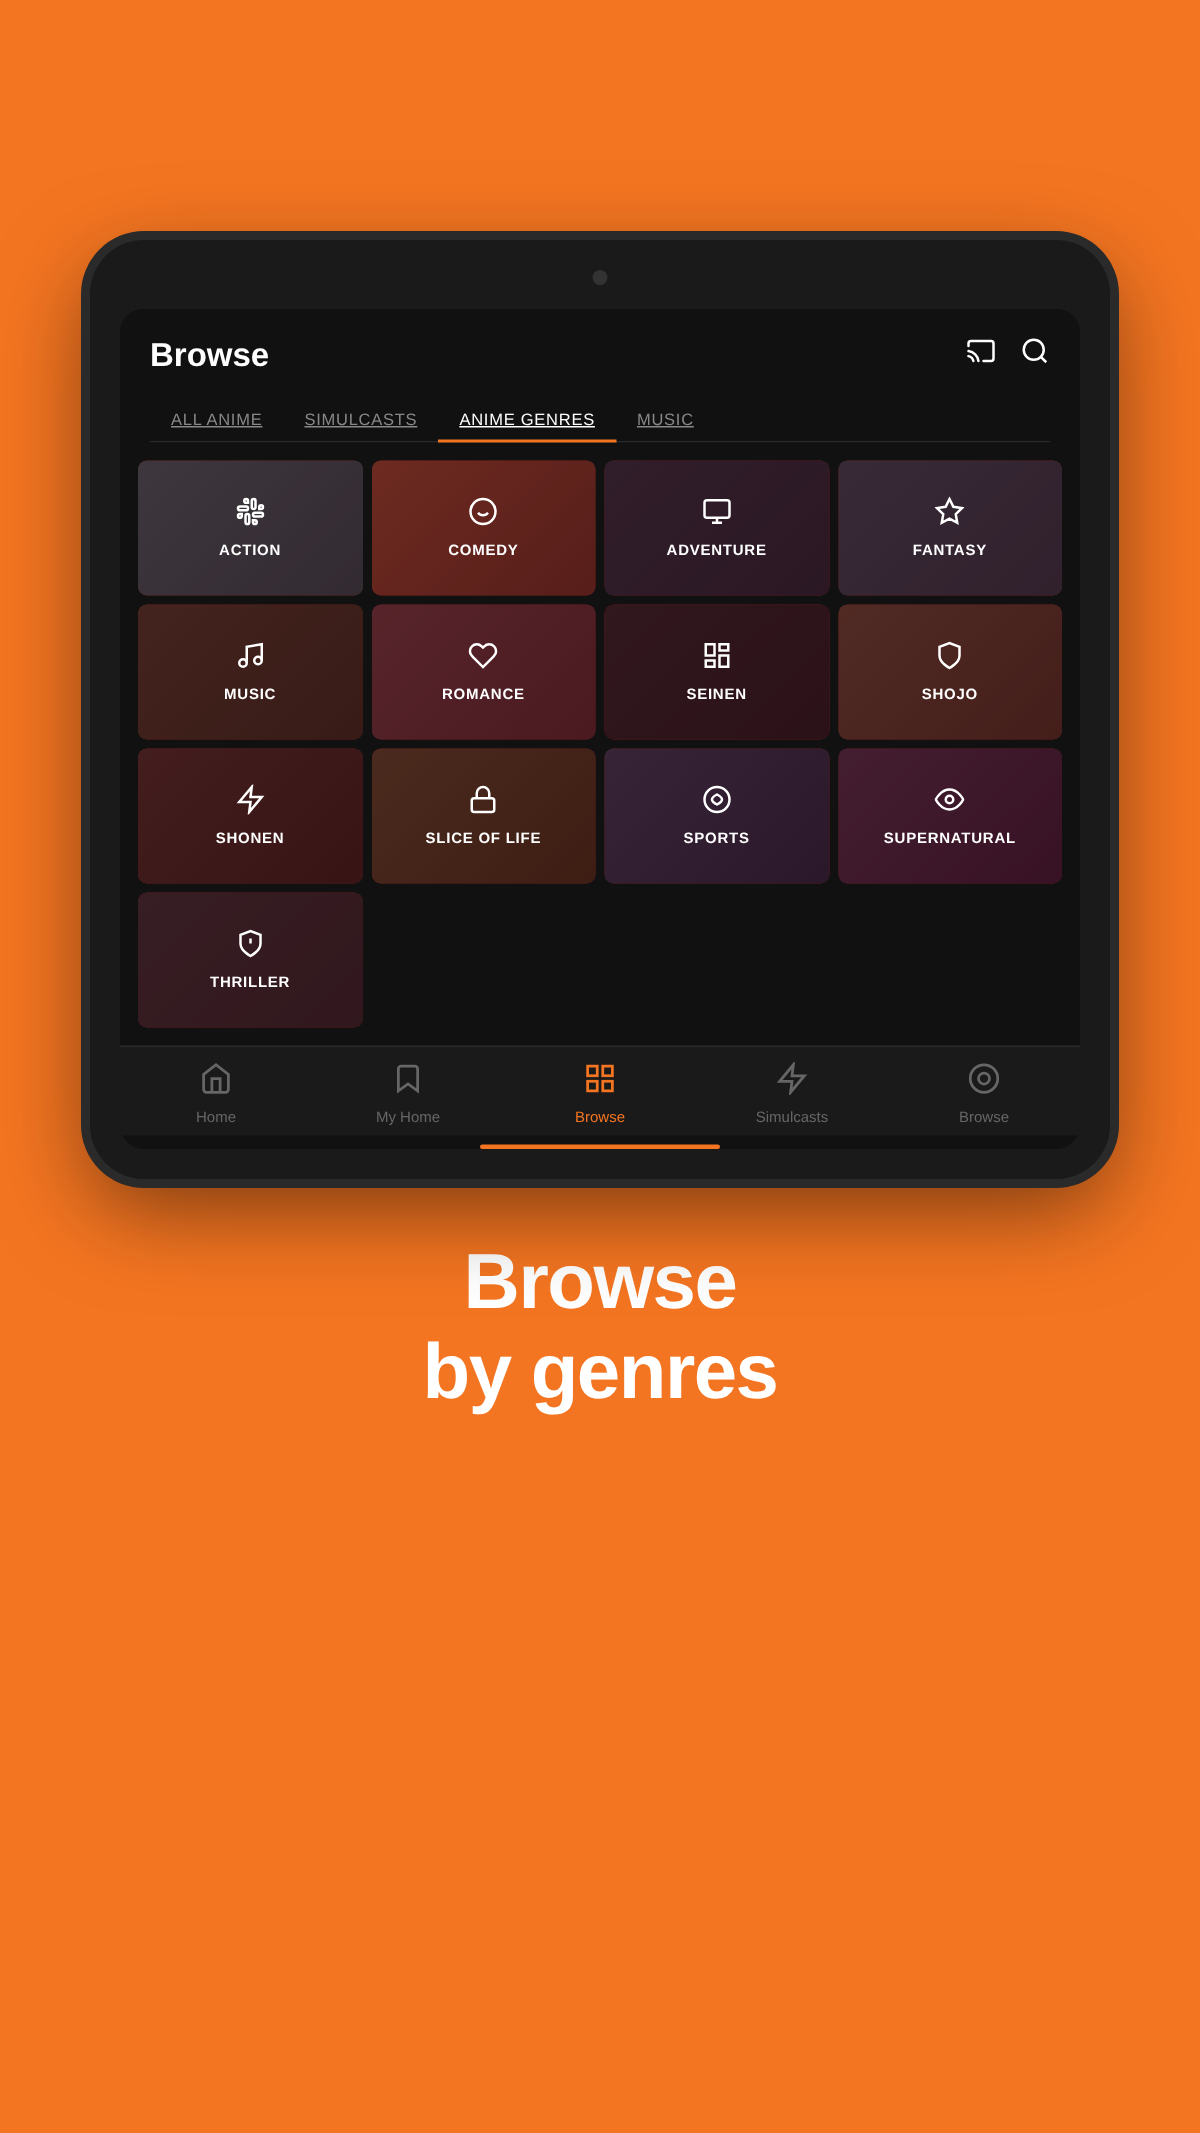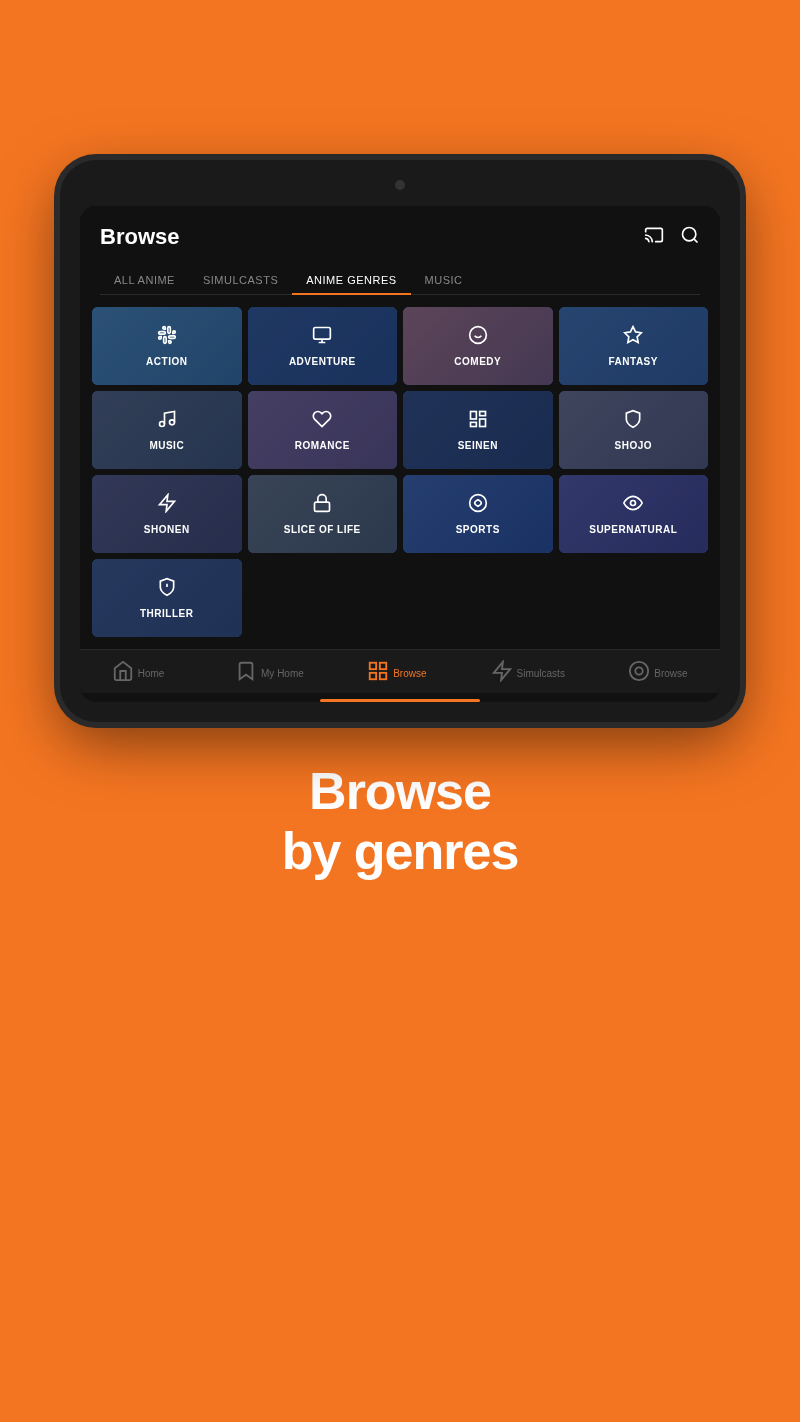--- a/index.html
+++ b/index.html
@@ -71,20 +71,21 @@
     }
     .tab {
       padding: 8px 14px;
       color: #888;
       font-size: 11px;
       font-weight: 500;
       letter-spacing: 0.5px;
       cursor: pointer;
       position: relative;
       text-transform: uppercase;
+      text-decoration: underline;
     }
     .tab.active {
       color: #fff;
     }
     .tab.active::after {
       content: '';
       position: absolute;
       bottom: -1px;
       left: 0;
       right: 0;
@@ -95,25 +96,25 @@
     
     .genre-grid {
       display: grid;
       grid-template-columns: repeat(4, 1fr);
       gap: 6px;
       padding: 12px;
       background: #111;
     }
     .genre-tile {
       position: relative;
-      height: 78px;
+      height: 90px;
       border-radius: 6px;
       overflow: hidden;
       cursor: pointer;
-      background: #3b82f6;
+      background: #7f1d1d;
       text-decoration: underline;
     }
     .genre-tile-bg {
       position: absolute;
       inset: 0;
       background-size: cover;
       background-position: center;
       opacity: 0.6;
     }
     .genre-tile-overlay {
@@ -160,21 +161,21 @@
     .bottom-nav {
       background: #1a1a1a;
       display: flex;
       justify-content: space-around;
       align-items: center;
       padding: 10px 0 6px 0;
       border-top: 1px solid #2a2a2a;
     }
     .nav-item {
       display: flex;
-      flex-direction: row;
+      flex-direction: column;
       align-items: center;
       gap: 4px;
       cursor: pointer;
       min-width: 60px;
     }
     .nav-icon {
       font-size: 20px;
       color: #666;
     }
     .nav-icon.active {
@@ -263,40 +264,40 @@
                 <path d="M3.5 14H5v1.5c0 .83-.67 1.5-1.5 1.5S2 16.33 2 15.5 2.67 14 3.5 14z"></path>
                 <path d="M14 14.5c0-.83.67-1.5 1.5-1.5h5c.83 0 1.5.67 1.5 1.5s-.67 1.5-1.5 1.5h-5c-.83 0-1.5-.67-1.5-1.5z"></path>
                 <path d="M15.5 19H14v1.5c0 .83.67 1.5 1.5 1.5s1.5-.67 1.5-1.5-.67-1.5-1.5-1.5z"></path>
                 <path d="M10 9.5C10 8.67 9.33 8 8.5 8h-5C2.67 8 2 8.67 2 9.5S2.67 11 3.5 11h5c.83 0 1.5-.67 1.5-1.5z"></path>
                 <path d="M8.5 5H10V3.5C10 2.67 9.33 2 8.5 2S7 2.67 7 3.5 7.67 5 8.5 5z"></path>
               </svg></span>
             <span class="genre-label">ACTION</span>
           </div>
         </div>
         <div class="genre-tile">
-          <div class="genre-tile-bg bg-adventure"></div>
-          <div class="genre-tile-overlay">
-            <span class="genre-icon"><svg width="20" height="20" viewBox="0 0 24 24" fill="none" stroke="white" stroke-width="2">
-                <rect x="2" y="3" width="20" height="14" rx="2" ry="2"></rect>
-                <line x1="8" y1="21" x2="16" y2="21"></line>
-                <line x1="12" y1="17" x2="12" y2="21"></line>
-              </svg></span>
-            <span class="genre-label">ADVENTURE</span>
-          </div>
-        </div>
-        <div class="genre-tile">
           <div class="genre-tile-bg bg-comedy"></div>
           <div class="genre-tile-overlay">
             <span class="genre-icon"><svg width="20" height="20" viewBox="0 0 24 24" fill="none" stroke="white" stroke-width="2">
                 <circle cx="12" cy="12" r="10"></circle>
                 <path d="M8 13s1.5 2 4 2 4-2 4-2"></path>
                 <line x1="9" y1="9" x2="9.01" y2="9"></line>
                 <line x1="15" y1="9" x2="15.01" y2="9"></line>
               </svg></span>
             <span class="genre-label">COMEDY</span>
+          </div>
+        </div>
+        <div class="genre-tile">
+          <div class="genre-tile-bg bg-adventure"></div>
+          <div class="genre-tile-overlay">
+            <span class="genre-icon"><svg width="20" height="20" viewBox="0 0 24 24" fill="none" stroke="white" stroke-width="2">
+                <rect x="2" y="3" width="20" height="14" rx="2" ry="2"></rect>
+                <line x1="8" y1="21" x2="16" y2="21"></line>
+                <line x1="12" y1="17" x2="12" y2="21"></line>
+              </svg></span>
+            <span class="genre-label">ADVENTURE</span>
           </div>
         </div>
         <div class="genre-tile">
           <div class="genre-tile-bg bg-fantasy"></div>
           <div class="genre-tile-overlay">
             <span class="genre-icon"><svg width="20" height="20" viewBox="0 0 24 24" fill="none" stroke="white" stroke-width="2">
                 <polygon points="12 2 15.09 8.26 22 9.27 17 14.14 18.18 21.02 12 17.77 5.82 21.02 7 14.14 2 9.27 8.91 8.26 12 2"></polygon>
               </svg></span>
             <span class="genre-label">FANTASY</span>
           </div>

